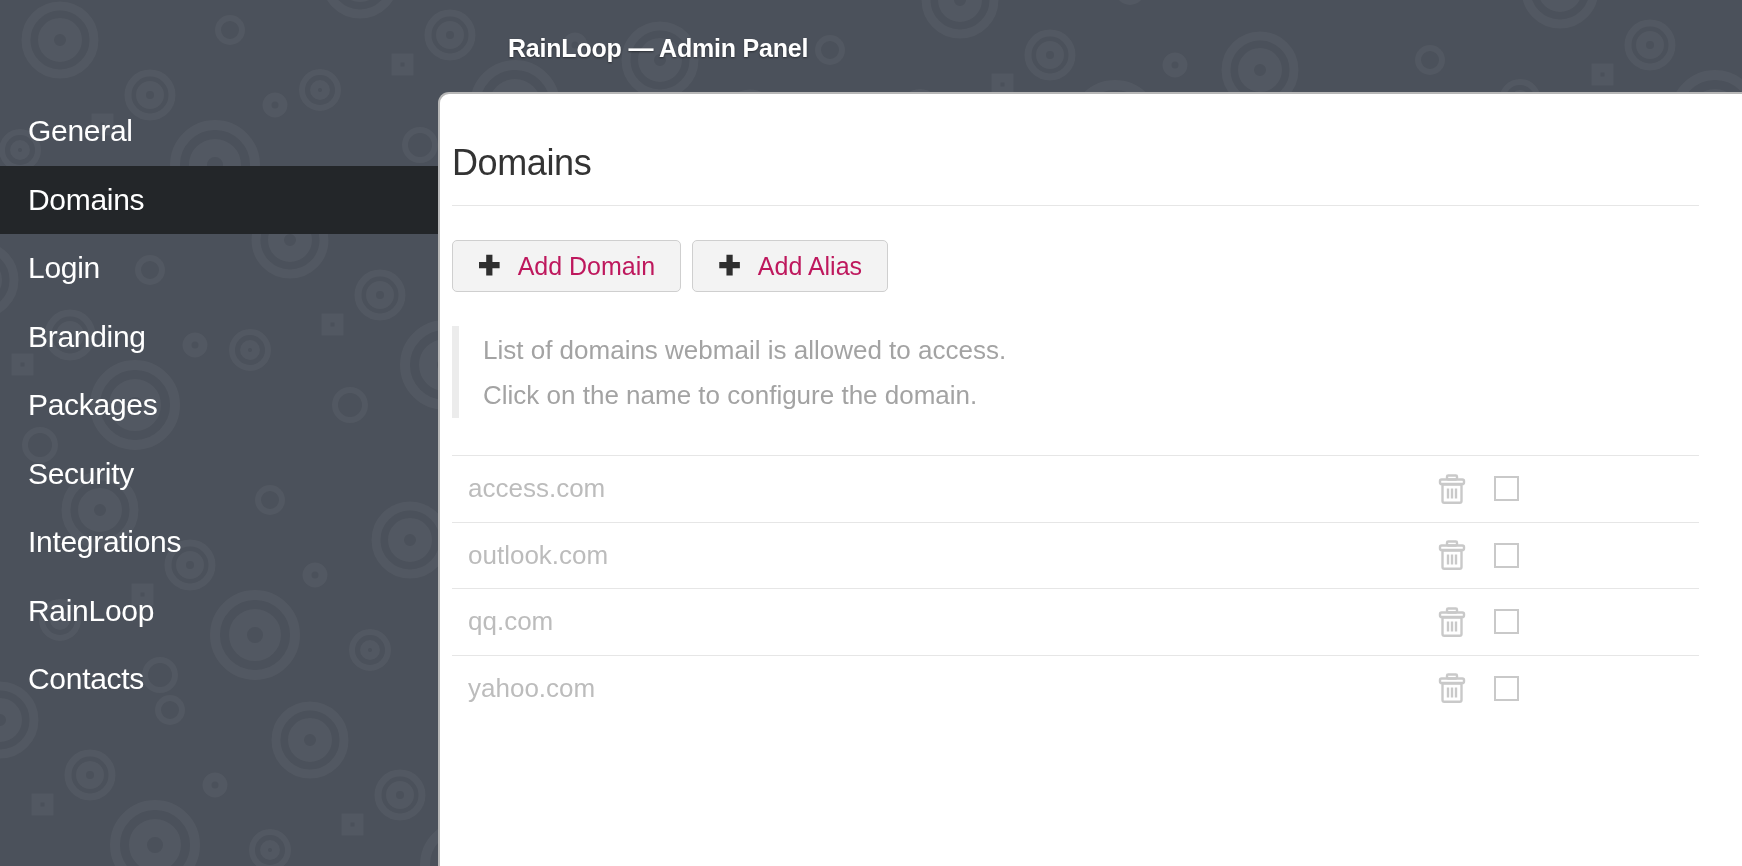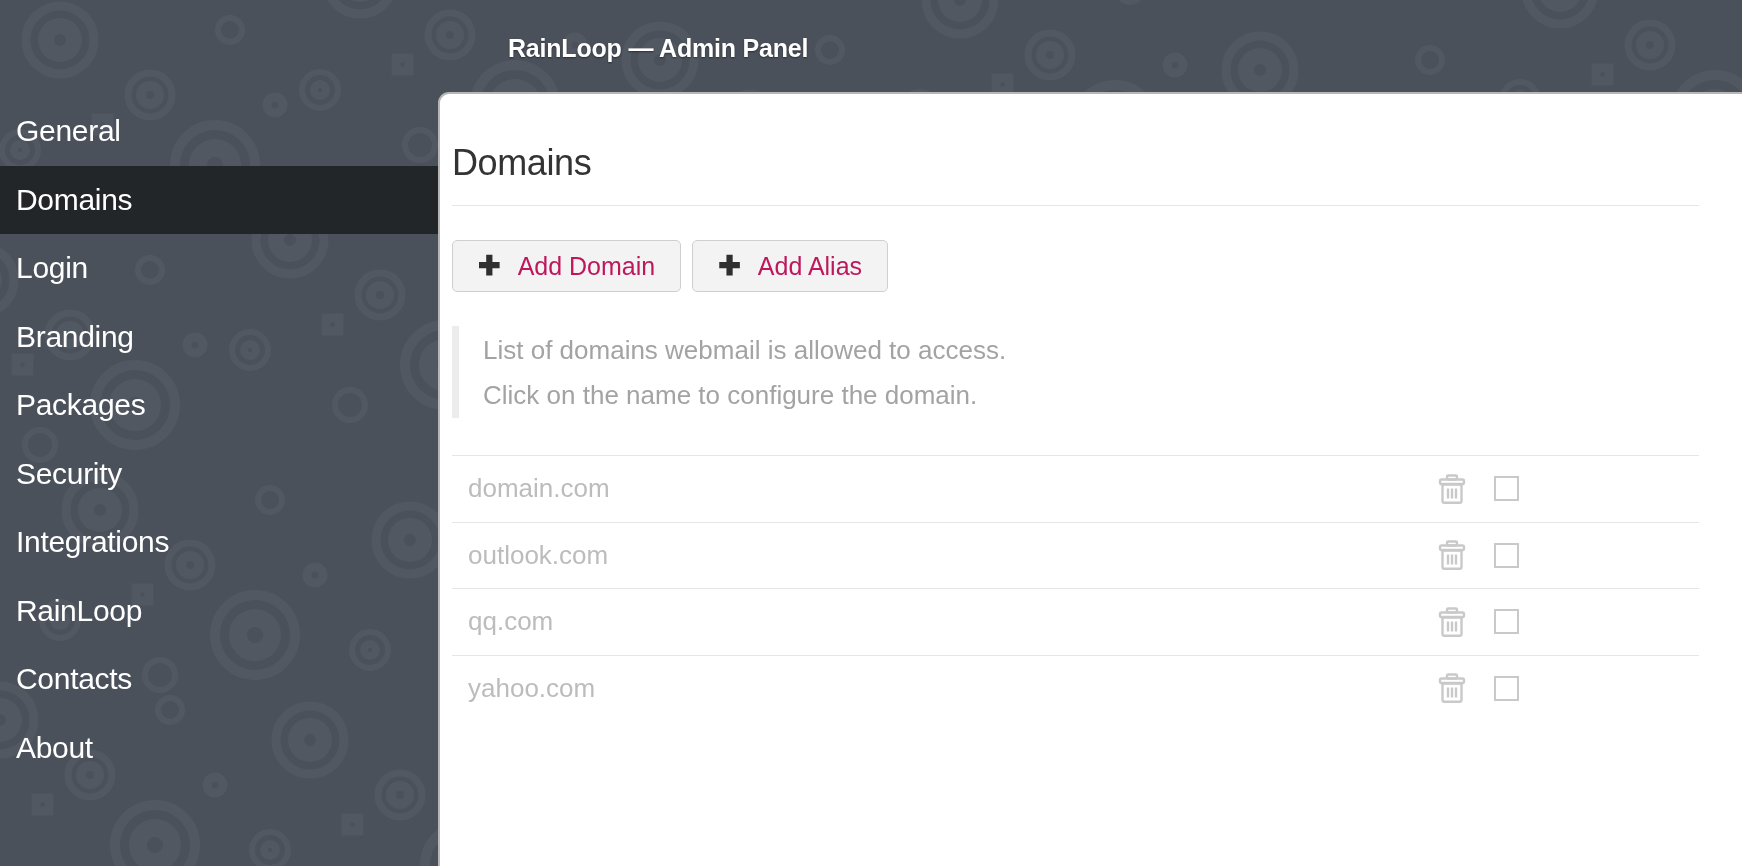--- a/index.html
+++ b/index.html
@@ -53,21 +53,21 @@
     position: absolute;
     top: 97px;
     left: 0;
     width: 438px;
     height: 769px;
   }
   .nav-item {
     height: 68.5px;
     display: flex;
     align-items: center;
-    padding-left: 16px;
+    padding-left: 28px;
     cursor: pointer;
   }
   .nav-item .nav-label {
     font-size: 30px;
     color: #ffffff;
     font-weight: 400;
     letter-spacing: -0.3px;
     white-space: nowrap;
   }
   .nav-item.active {
@@ -274,23 +274,20 @@
     </div>
     <div class="nav-item">
       <span class="nav-label">Integrations</span>
     </div>
     <div class="nav-item">
       <span class="nav-label">RainLoop</span>
     </div>
     <div class="nav-item">
       <span class="nav-label">Contacts</span>
     </div>
-    <div class="nav-item">
-      <span class="nav-label">About</span>
-    </div>
   </nav>
 
 <main id="content-panel">
 
   <h1 id="page-heading">Domains</h1>
   <div id="heading-divider"></div>
 
   <div id="toolbar">
     <button class="toolbar-btn">
       <span class="plus-glyph">✚</span>
@@ -305,21 +302,21 @@
   <div id="info-note">
     <div id="info-accent-bar"></div>
     <div id="info-text">
       <div>List of domains webmail is allowed to access.</div>
       <div>Click on the name to configure the domain.</div>
     </div>
   </div>
 
   <div id="domain-list">
       <div class="domain-row">
-        <span class="domain-name">domain.com</span>
+        <span class="domain-name">access.com</span>
         <div class="row-actions">
           <span>
             <svg class="trash-icon" width="30" height="32" viewBox="0 0 30 32" fill="none" stroke="#c9c9c9" stroke-width="2.4" stroke-linejoin="round">
               <rect x="10" y="2.5" width="10" height="4" rx="1.2"></rect>
               <rect x="3" y="6.5" width="24" height="4.5" rx="1.6"></rect>
               <path d="M5.5 11.5 h19 v16.5 a1.8 1.8 0 0 1 -1.8 1.8 h-15.4 a1.8 1.8 0 0 1 -1.8 -1.8 z"></path>
               <line x1="11" y1="15.5" x2="11" y2="25.5"></line>
               <line x1="15" y1="15.5" x2="15" y2="25.5"></line>
               <line x1="19" y1="15.5" x2="19" y2="25.5"></line>
             </svg>

